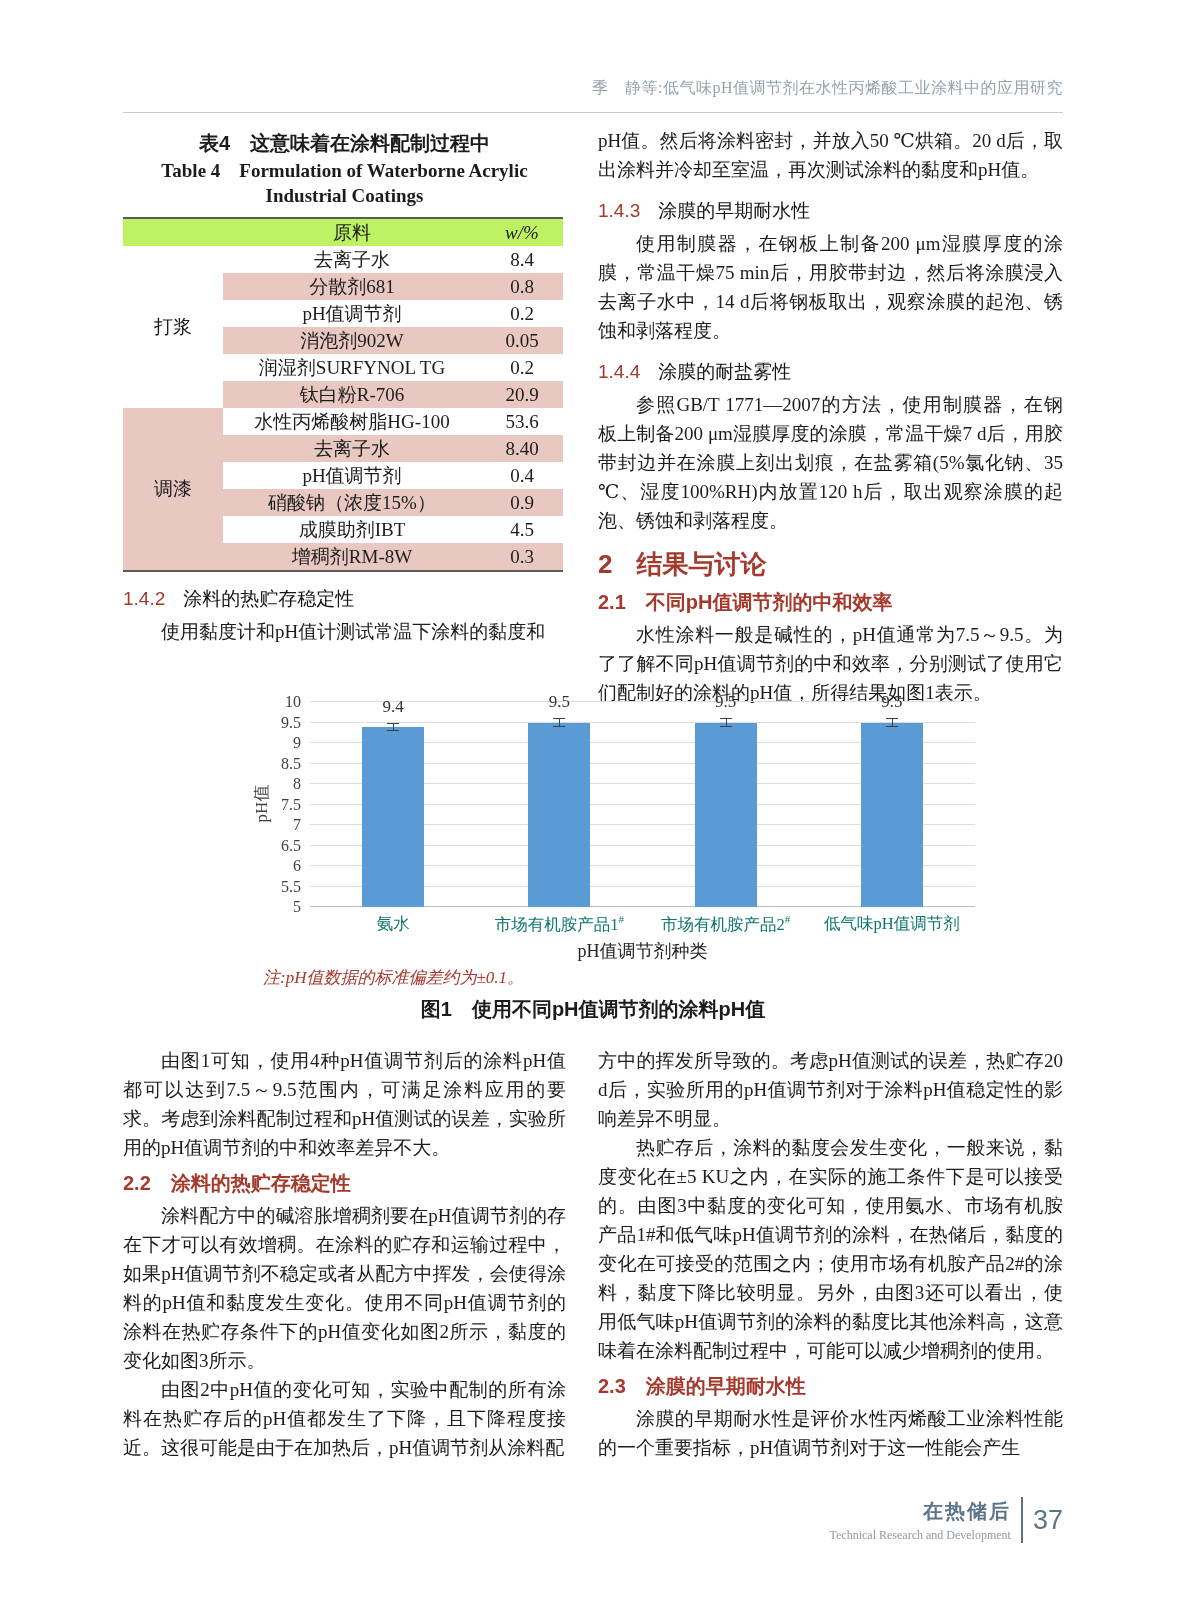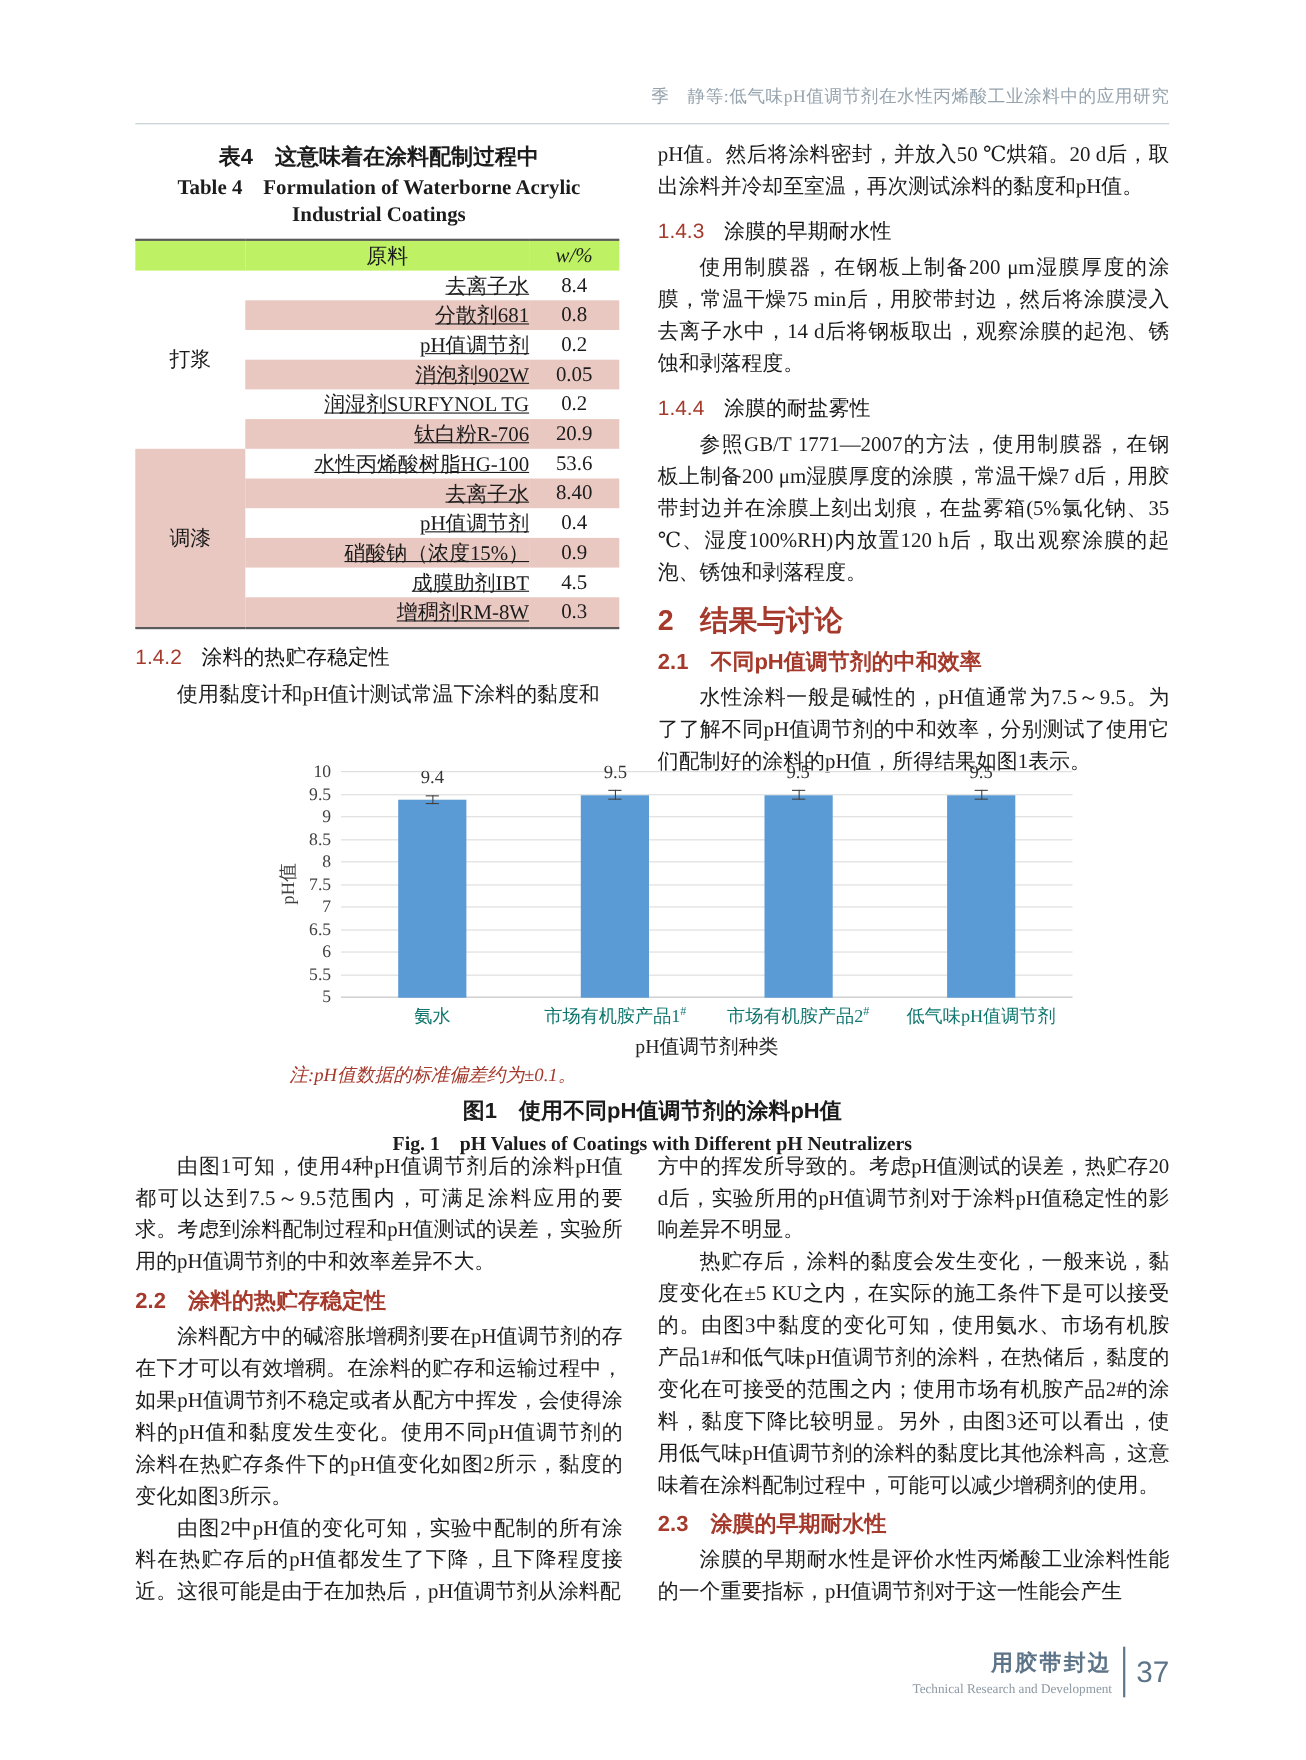--- a/index.html
+++ b/index.html
@@ -37,21 +37,21 @@
                 font-family:"Liberation Sans","DejaVu Sans",sans-serif;}
   .tbl-title-en{text-align:center;font-weight:bold;font-size:19px;line-height:25px;margin-bottom:9px;}
   table.formulation{border-collapse:collapse;width:440px;font-size:19px;
                     border-top:2px solid #5a5a5a;border-bottom:2px solid #5a5a5a;}
   table.formulation th,table.formulation td{height:27px;padding:0;font-weight:normal;}
   table.formulation thead th{background:#bef264;}
   th.h-name{text-align:center;}
   th.h-val{text-align:center;font-style:italic;}
   td.group{width:100px;text-align:center;}
   td.group.shaded{background:#e9c8c2;}
-  td.name{text-align:right;padding-left:112px;text-decoration:underline;}
+  td.name{text-align:center;padding-left:112px;}
   td.val{width:82px;text-align:center;}
   tr.stripe td.name,tr.stripe td.val{background:#e9c8c2;}
 
   
   .figure-block{position:absolute;top:690px;left:123px;width:940px;}
   .chart{position:relative;width:940px;height:272px;}
   .plot{position:absolute;left:187px;top:12px;width:665px;height:205px;}
   .gridline{position:absolute;left:0;right:0;height:1px;background:#dcdcdc;}
   .gridline.axis{background:#bfbfbf;}
   .ytick{position:absolute;left:130px;width:48px;text-align:right;font-size:16px;color:#3f3f3f;line-height:18px;}
@@ -246,21 +246,20 @@
         <div class="ytick" style="top: 44px;">9</div>
         <div class="ytick" style="top: 23.5px;">9.5</div>
         <div class="ytick" style="top: 3px;">10</div>
         <div class="xcat" style="left: 187px; width: 166.25px;">氨水</div>
         <div class="xcat" style="left: 353.25px; width: 166.25px;">市场有机胺产品1<sup>#</sup></div>
         <div class="xcat" style="left: 519.5px; width: 166.25px;">市场有机胺产品2<sup>#</sup></div>
         <div class="xcat" style="left: 685.75px; width: 166.25px;">低气味pH值调节剂</div>
       </div>
     <div class="fig-note">注:pH值数据的标准偏差约为±0.1。</div>
     <div class="fig-cap-zh">图1　使用不同pH值调节剂的涂料pH值</div>
-    <div class="fig-cap-en">Fig. 1　pH Values of Coatings with Different pH Neutralizers</div>
   </div>
 
   <div class="cols bottom-cols">
     <div class="col-l">
       <p class="body indent">由图1可知，使用4种pH值调节剂后的涂料pH值都可以达到7.5～9.5范围内，可满足涂料应用的要求。考虑到涂料配制过程和pH值测试的误差，实验所用的pH值调节剂的中和效率差异不大。</p>
       <div class="h3">
         <span class="num">2.2</span><span>涂料的热贮存稳定性</span>
       </div>
       <p class="body indent">涂料配方中的碱溶胀增稠剂要在pH值调节剂的存在下才可以有效增稠。在涂料的贮存和运输过程中，如果pH值调节剂不稳定或者从配方中挥发，会使得涂料的pH值和黏度发生变化。使用不同pH值调节剂的涂料在热贮存条件下的pH值变化如图2所示，黏度的变化如图3所示。</p>
       <p class="body indent">由图2中pH值的变化可知，实验中配制的所有涂料在热贮存后的pH值都发生了下降，且下降程度接近。这很可能是由于在加热后，pH值调节剂从涂料配</p>
@@ -270,20 +269,20 @@
       <p class="body indent">热贮存后，涂料的黏度会发生变化，一般来说，黏度变化在±5 KU之内，在实际的施工条件下是可以接受的。由图3中黏度的变化可知，使用氨水、市场有机胺产品1#和低气味pH值调节剂的涂料，在热储后，黏度的变化在可接受的范围之内；使用市场有机胺产品2#的涂料，黏度下降比较明显。另外，由图3还可以看出，使用低气味pH值调节剂的涂料的黏度比其他涂料高，这意味着在涂料配制过程中，可能可以减少增稠剂的使用。</p>
       <div class="h3">
         <span class="num">2.3</span><span>涂膜的早期耐水性</span>
       </div>
       <p class="body indent">涂膜的早期耐水性是评价水性丙烯酸工业涂料性能的一个重要指标，pH值调节剂对于这一性能会产生</p>
     </div>
   </div>
 
   <div class="page-footer">
     <div class="footer-txt">
-      <div class="footer-zh">用胶带封边</div>
+      <div class="footer-zh">在热储后</div>
       <div class="footer-en">Technical Research and Development</div>
     </div>
     <div class="footer-divider"></div>
     <div class="footer-page">37</div>
   </div>
 
 </div>
 
 </body></html>

